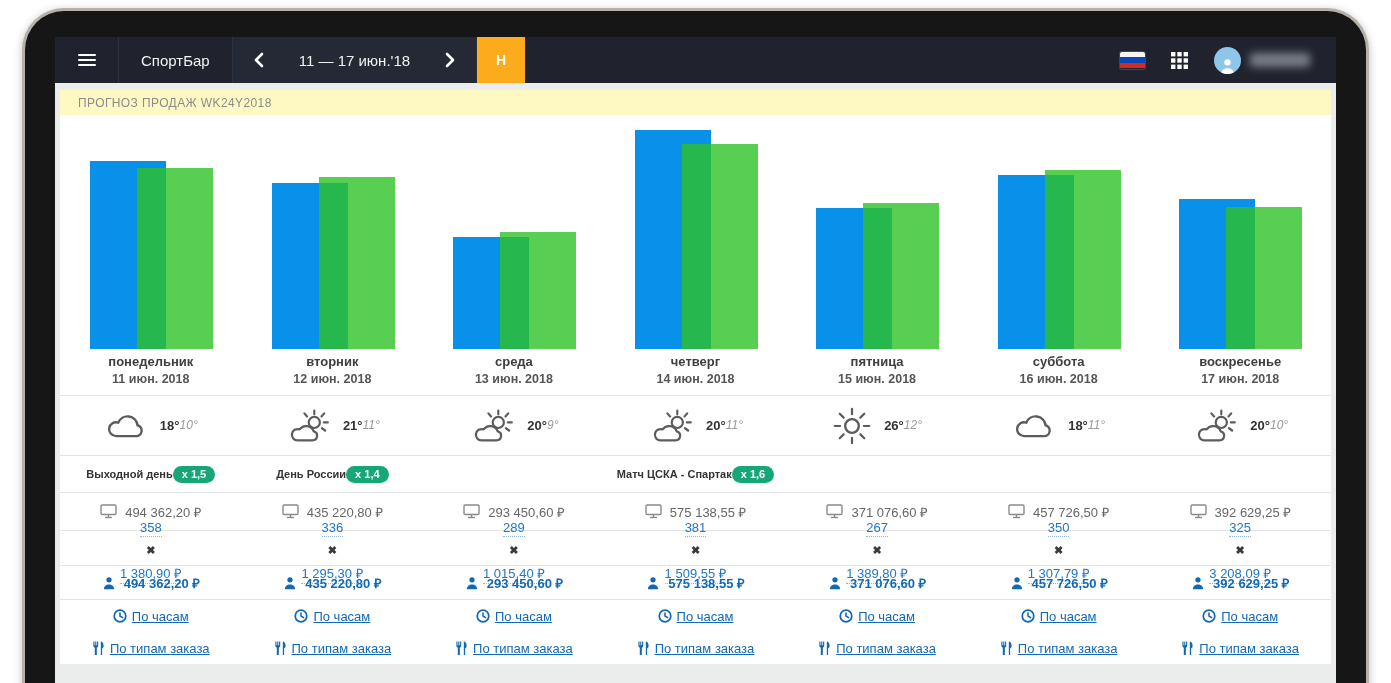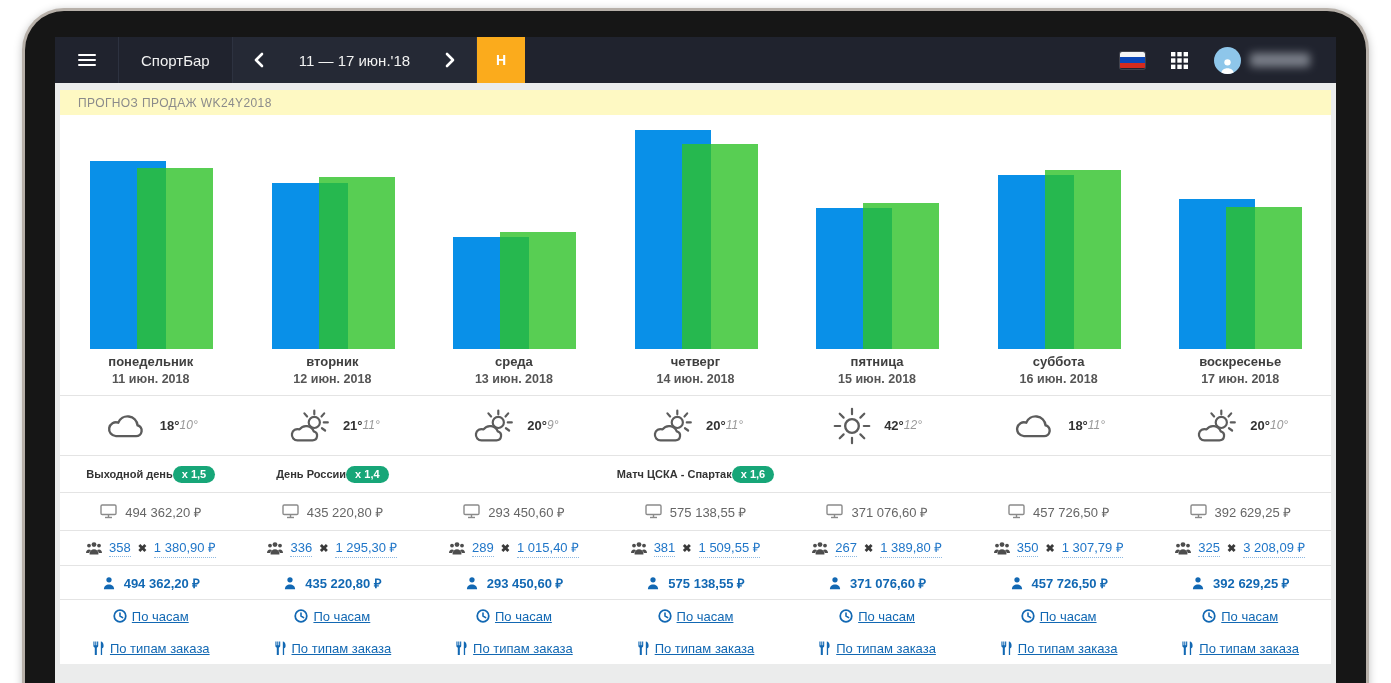--- a/index.html
+++ b/index.html
@@ -63,21 +63,21 @@
   .t-high { font-size:13px; font-weight:bold; color:#333; }
   .t-low { font-size:12px; font-style:italic; color:#999; }
 
   .cell-event { height:37px; gap:0; }
   .ev-label { font-size:11px; font-weight:bold; color:#333; }
   .ev-pill { font-size:11px; font-weight:bold; color:#fff; background:#17a678;
     padding:2.5px 9px; border-radius:10px; }
   .cell-event.empty > * { visibility:hidden; }
 
   .cell-screen { height:38px; gap:8px; color:#666; font-size:13px; }
-  .cell-guests { height:35px; gap:7px; font-size:13px; }
+  .cell-guests { height:35px; gap:7px; font-size:13px;flex-direction:column; }
   .dotlink { color:#2076c8; text-decoration:none; border-bottom:1px dotted #8db9e2;
     padding-bottom:1px; cursor:pointer; }
   .mult { color:#3a3a3a; font-size:11px; font-weight:bold; }
   .cell-total { height:34px; gap:8px; }
   .total-val { color:#1268b3; font-weight:bold; font-size:13px; }
   .cell-hours { height:33px; gap:5px; }
   .cell-types { height:32px; gap:5px; }
   .sollink { color:#1268b3; font-size:13px; text-decoration:underline; cursor:pointer; }
 
   svg { display:block; }
@@ -484,21 +484,21 @@
                       <line x1="35" y1="22" x2="41" y2="22"></line>
             <line x1="8.5" y1="8.5" x2="12.8" y2="12.8"></line>
                       <line x1="31.2" y1="31.2" x2="35.5" y2="35.5"></line>
             <line x1="8.5" y1="35.5" x2="12.8" y2="31.2"></line>
                       <line x1="31.2" y1="12.8" x2="35.5" y2="8.5"></line>
           </g>
           <circle cx="22" cy="22" r="7.5" fill="none" stroke="#5c5c5c" stroke-width="2.6"></circle>
         </svg>
       </span>
       <span class="temps">
-        <span class="t-high">42°</span>
+        <span class="t-high">26°</span>
         <span class="t-low">12°</span>
       </span>
     </div>
     <div class="cell cell-event row-b empty">
       <span class="ev-label"></span>
       <span class="ev-pill"></span>
     </div>
     <div class="cell cell-screen row-b">
       <svg width="17" height="15" viewBox="0 0 17 15">
         <rect x="1" y="1" width="15" height="9.5" rx="1.2" fill="none" stroke="#8a8a8a" stroke-width="1.4"></rect>

